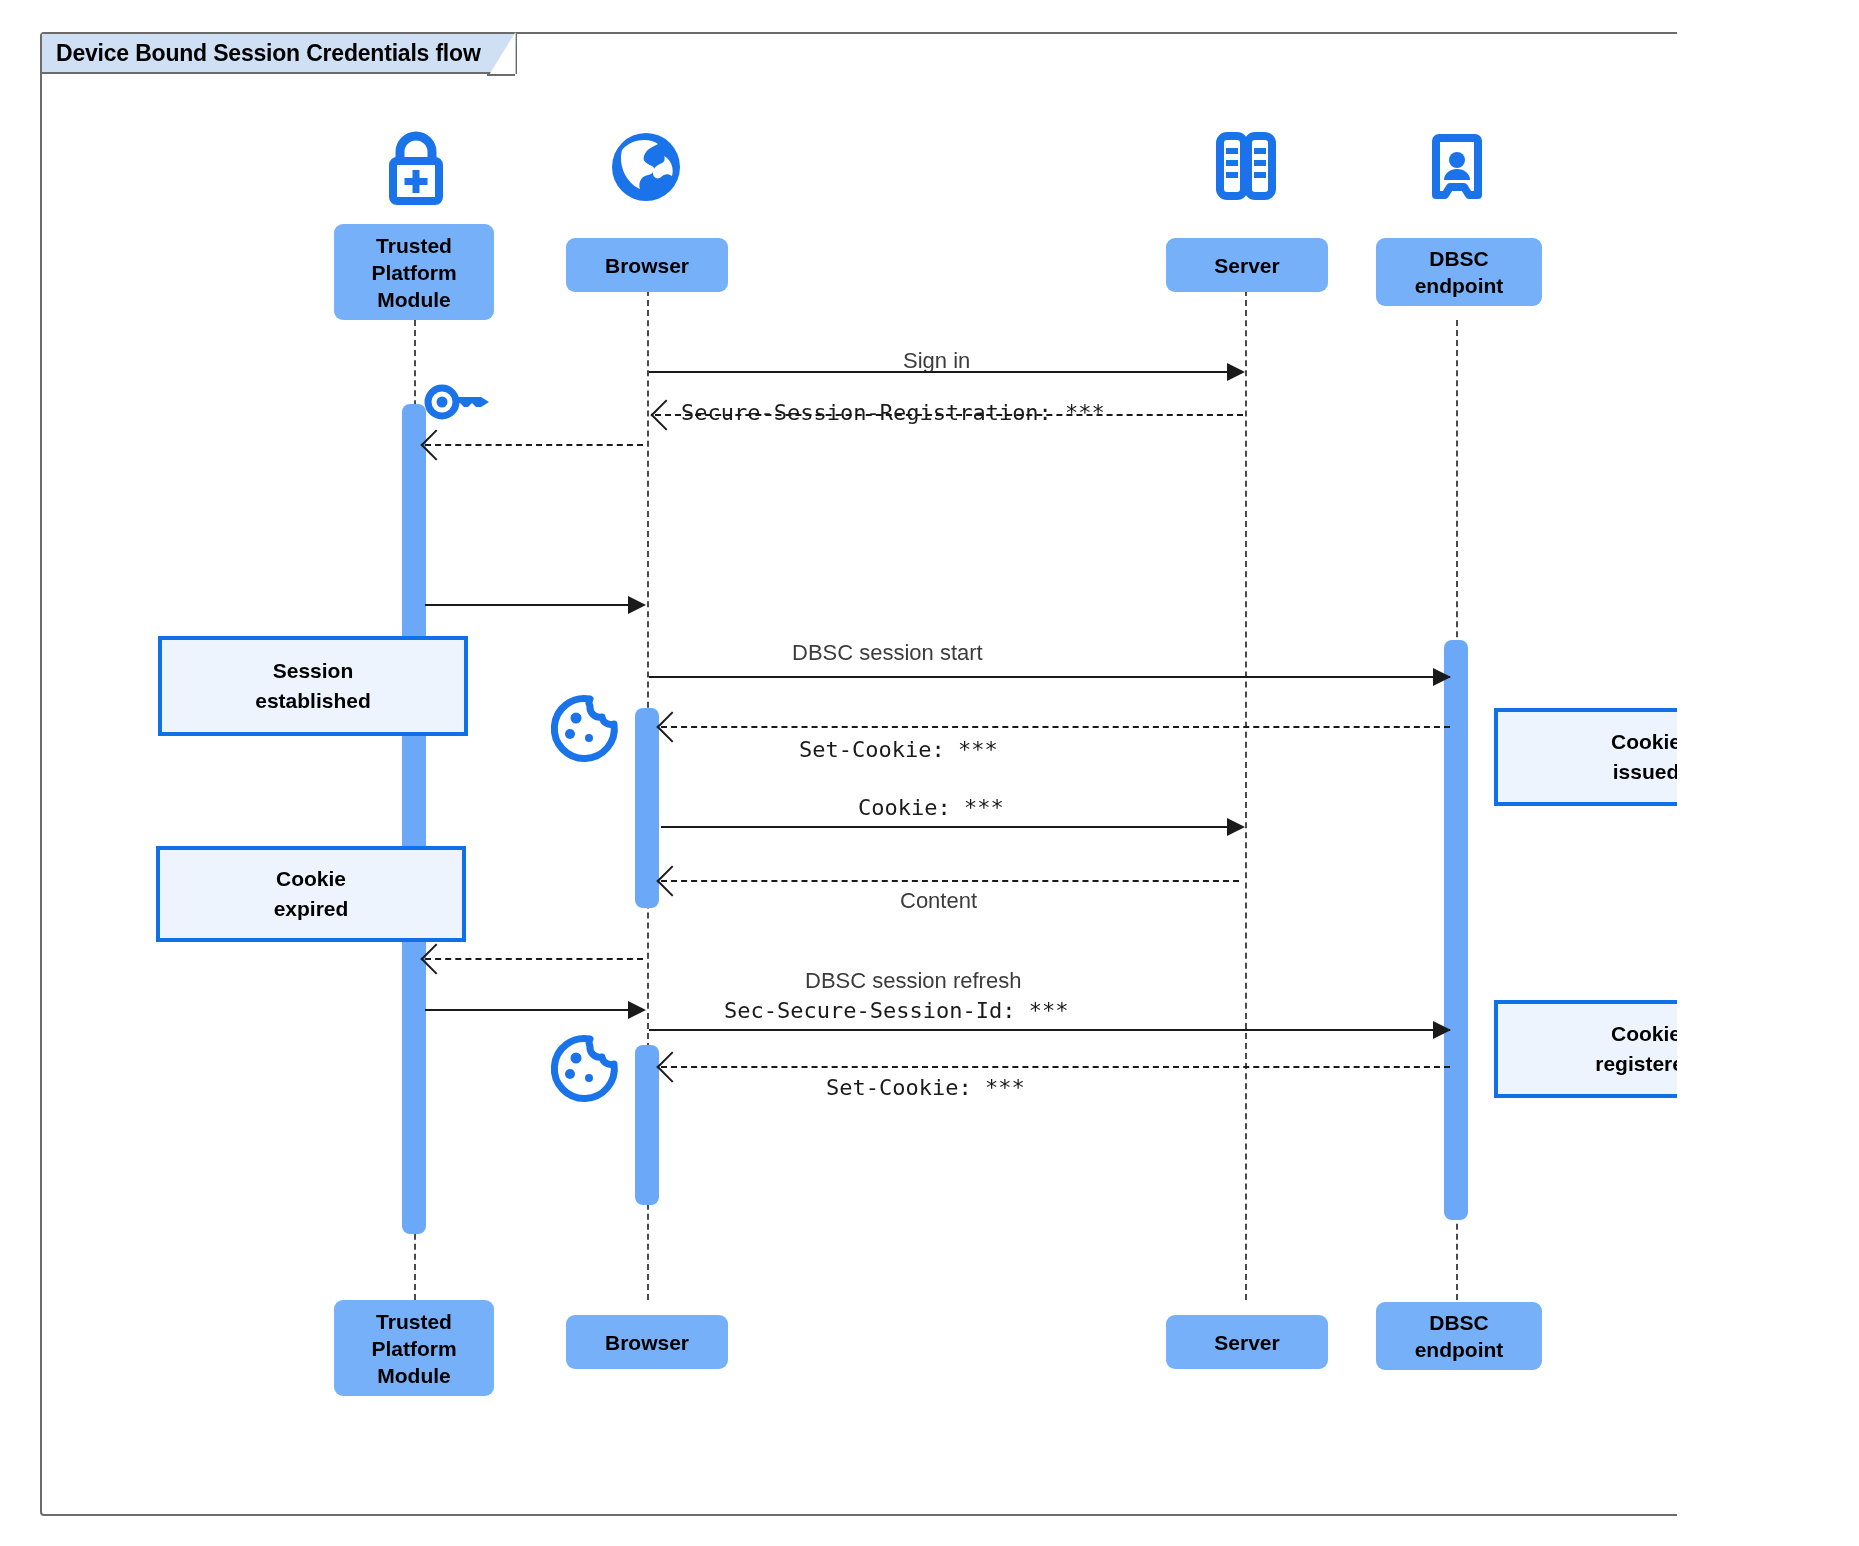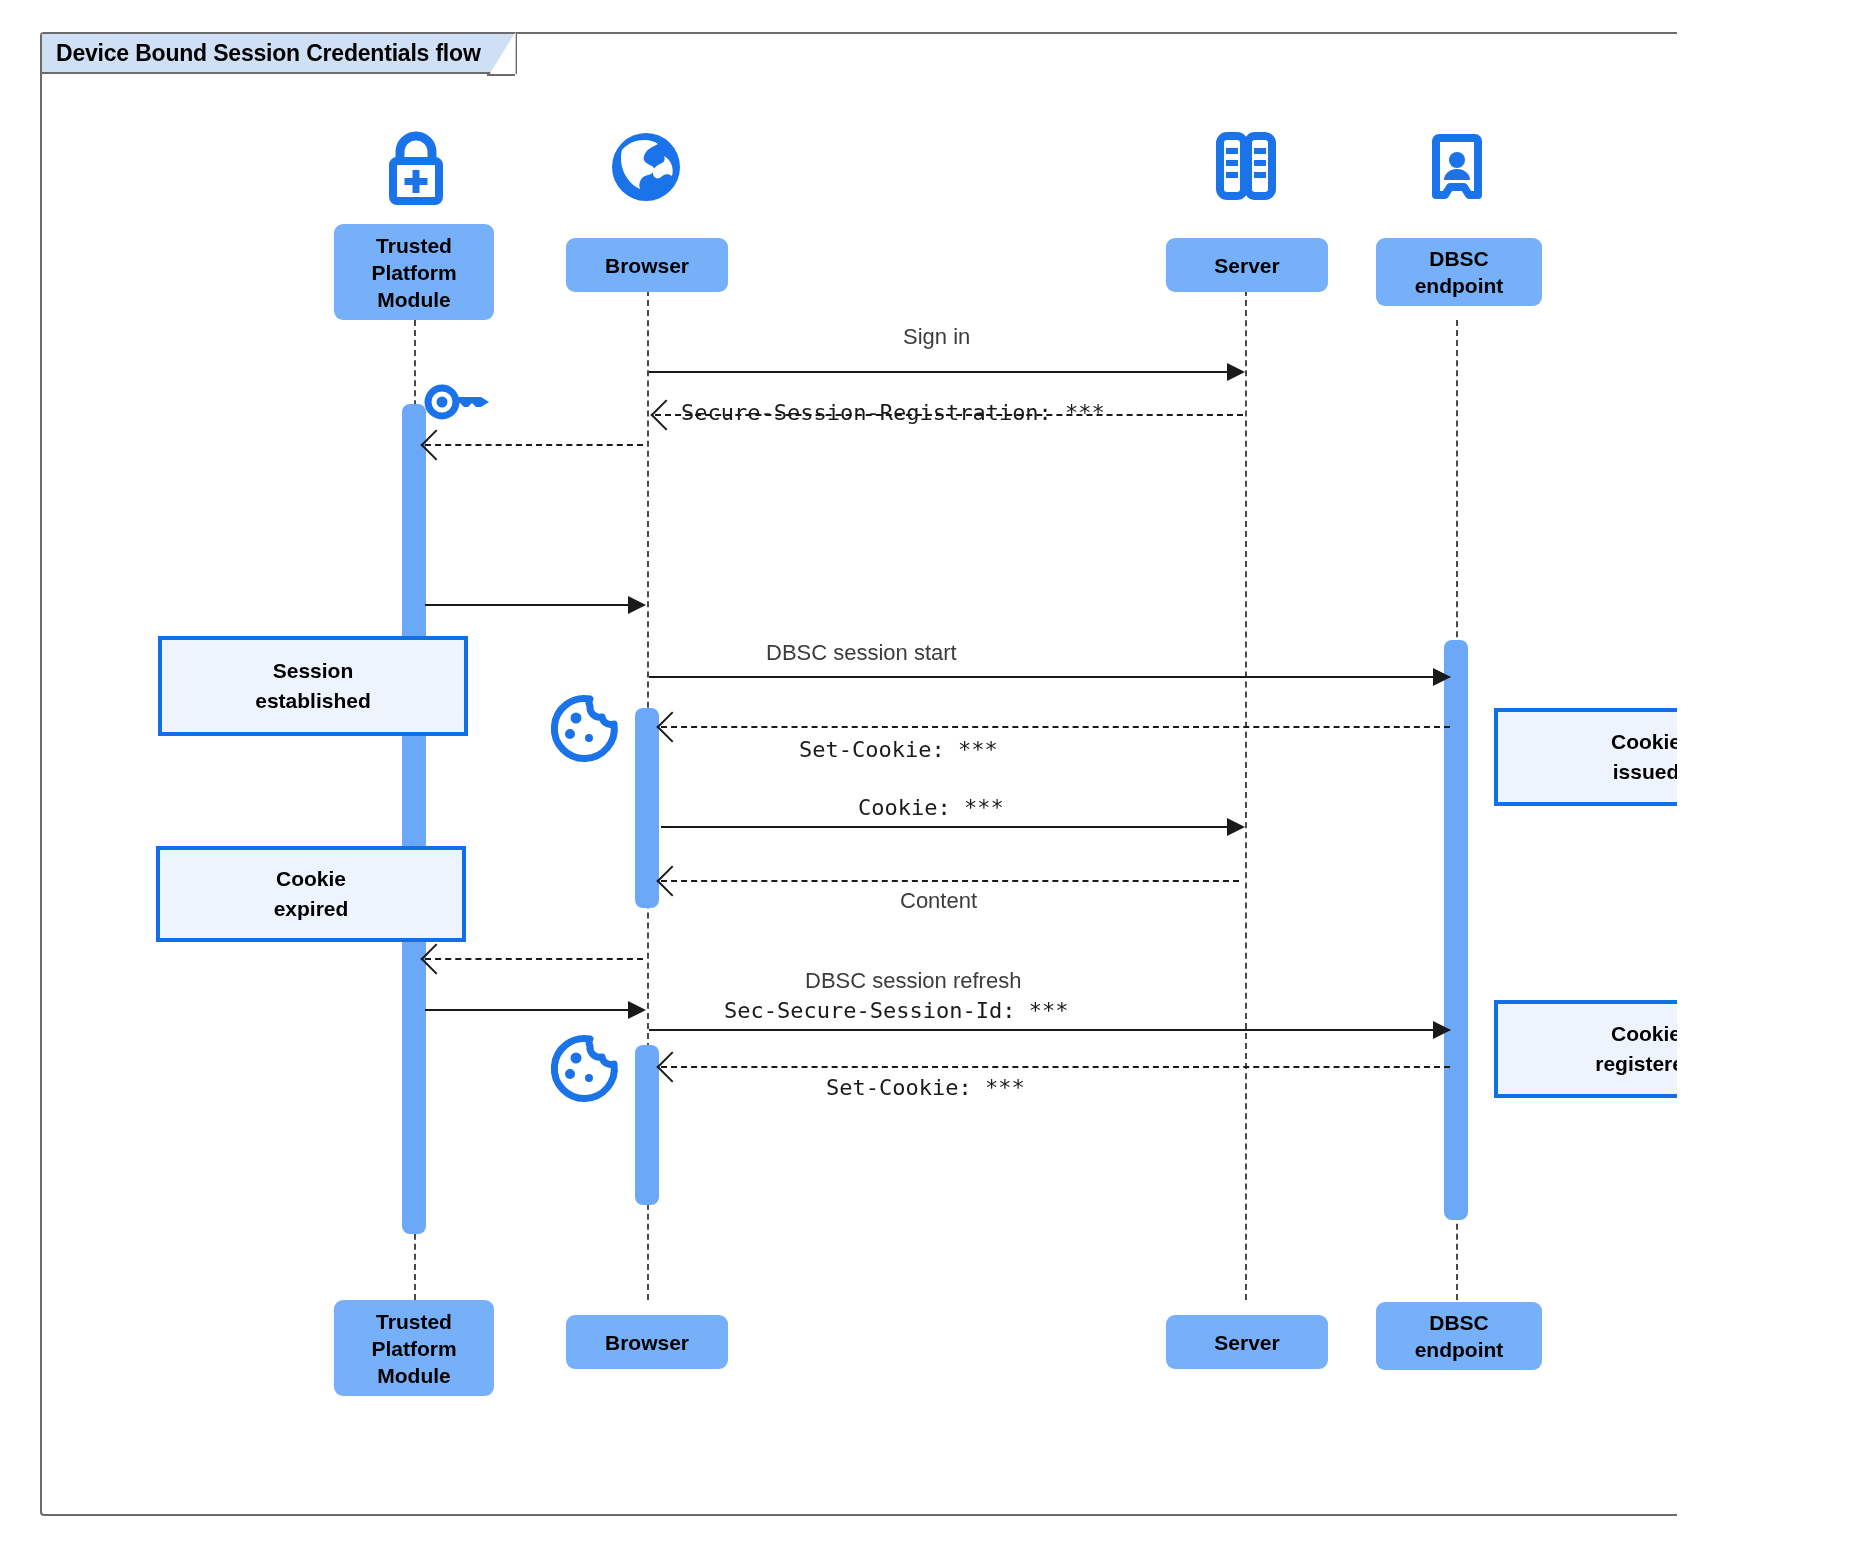--- a/index.html
+++ b/index.html
@@ -133,21 +133,21 @@
   <div class="actorbox" style="left:1376px;top:1302px;width:166px;height:68px;flex-direction:column;">
     <span>DBSC</span>
     <span>endpoint</span>
   </div>
 
   <div class="activation" style="left:402px;top:404px;width:24px;height:830px;"></div>
   <div class="activation" style="left:635px;top:708px;width:24px;height:200px;"></div>
   <div class="activation" style="left:635px;top:1045px;width:24px;height:160px;"></div>
   <div class="activation" style="left:1444px;top:640px;width:24px;height:580px;"></div>
 
-  <div class="msglabel" style="left:903px;top:324px;">Sign in</div>
+  <div class="msglabel" style="left:903px;top:348px;">Sign in</div>
   <div class="msgline" style="left:649px;top:371px;width:590px;"></div>
   <div class="arrowhead solid-r" style="left:1227px;top:363px;"></div>
 
   <div class="msgline dashed" style="left:655px;top:414px;width:588px;"></div>
   <div class="arrowhead open-l" style="left:655px;top:404px;"></div>
   <div class="msglabel mono" style="left:681px;top:400px;">Secure-Session-Registration: ***</div>
 
   <div class="icon" style="left:424px;top:378px;">
     <svg width="72" height="48" viewBox="0 0 72 48">
       <circle cx="18" cy="24" r="14" fill="none" stroke="#1a73e8" stroke-width="7"></circle>
@@ -160,21 +160,21 @@
 
 
   <div class="msgline" style="left:425px;top:604px;width:216px;"></div>
   <div class="arrowhead solid-r" style="left:628px;top:596px;"></div>
 
   <div class="note" style="left:158px;top:636px;width:310px;height:100px;flex-direction:column;">
     <span>Session</span>
     <span>established</span>
   </div>
 
-  <div class="msglabel" style="left:766px;top:640px;">DBSC session start</div>
+  <div class="msglabel" style="left:792px;top:640px;">DBSC session start</div>
   <div class="msgline" style="left:649px;top:676px;width:801px;"></div>
   <div class="arrowhead solid-r" style="left:1433px;top:668px;"></div>
 
   <div class="icon" style="left:546px;top:690px;">
     <svg width="76" height="76" viewBox="0 0 76 76">
       <path d="M44 9 a30 30 0 1 0 24 25 a9 9 0 0 1 -12 -7 a10 10 0 0 1 -12 -11 a7 7 0 0 1 0 -7 z" fill="#ffffff" stroke="#1a73e8" stroke-width="7" stroke-linejoin="round"></path>
       <circle cx="30" cy="28" r="5.5" fill="#1a73e8"></circle>
       <circle cx="24" cy="44" r="5" fill="#1a73e8"></circle>
       <circle cx="43" cy="48" r="4" fill="#1a73e8"></circle>
     </svg>

